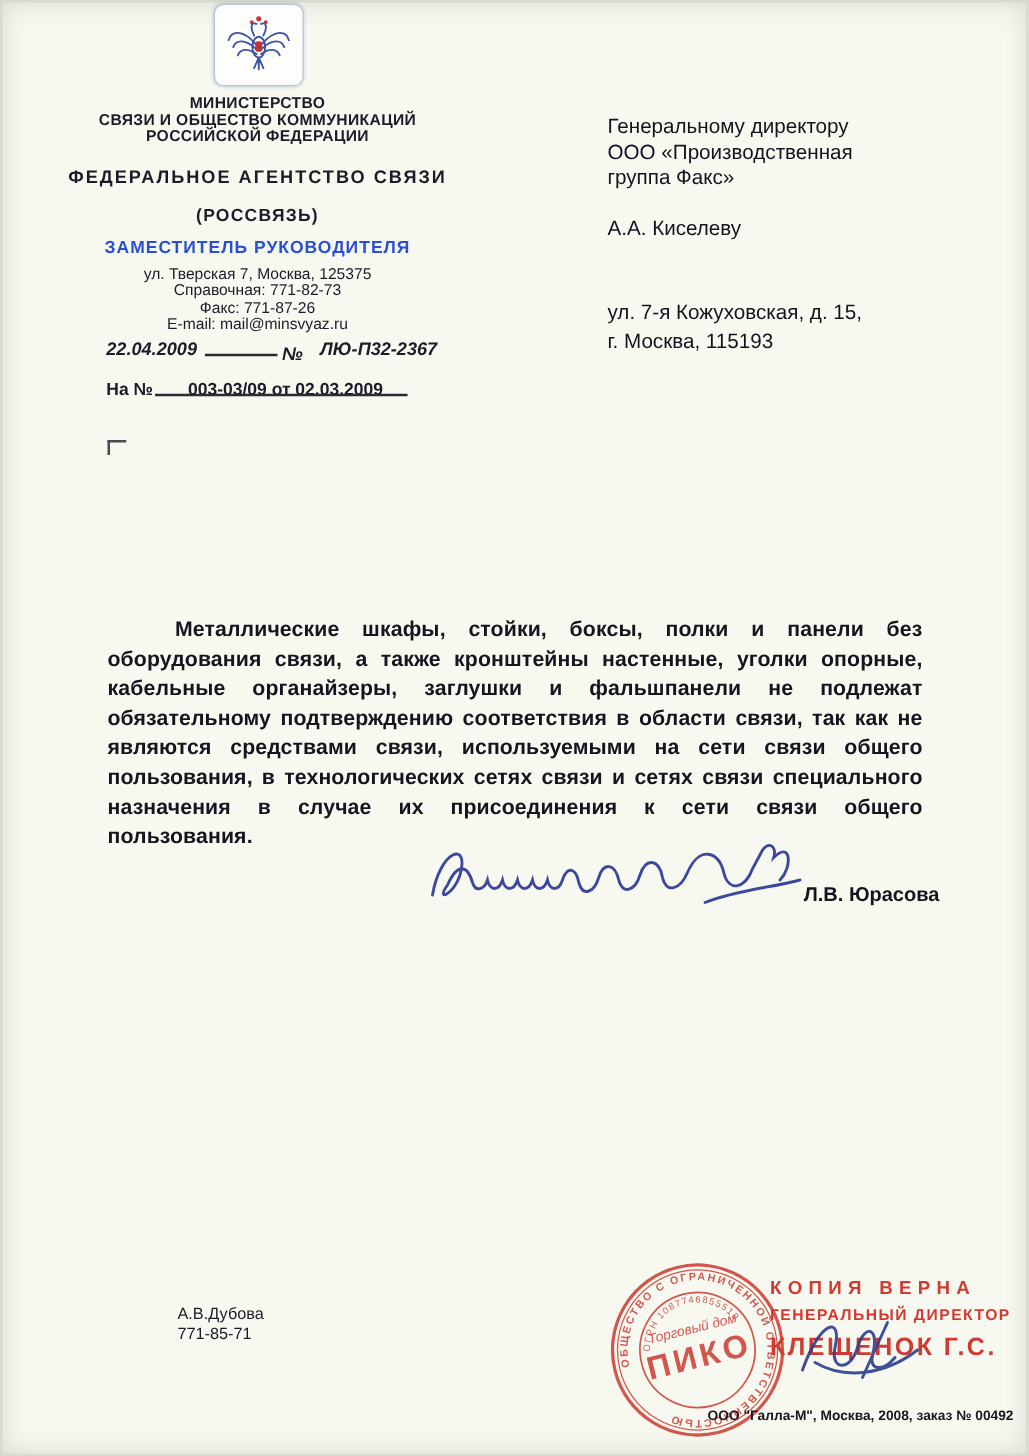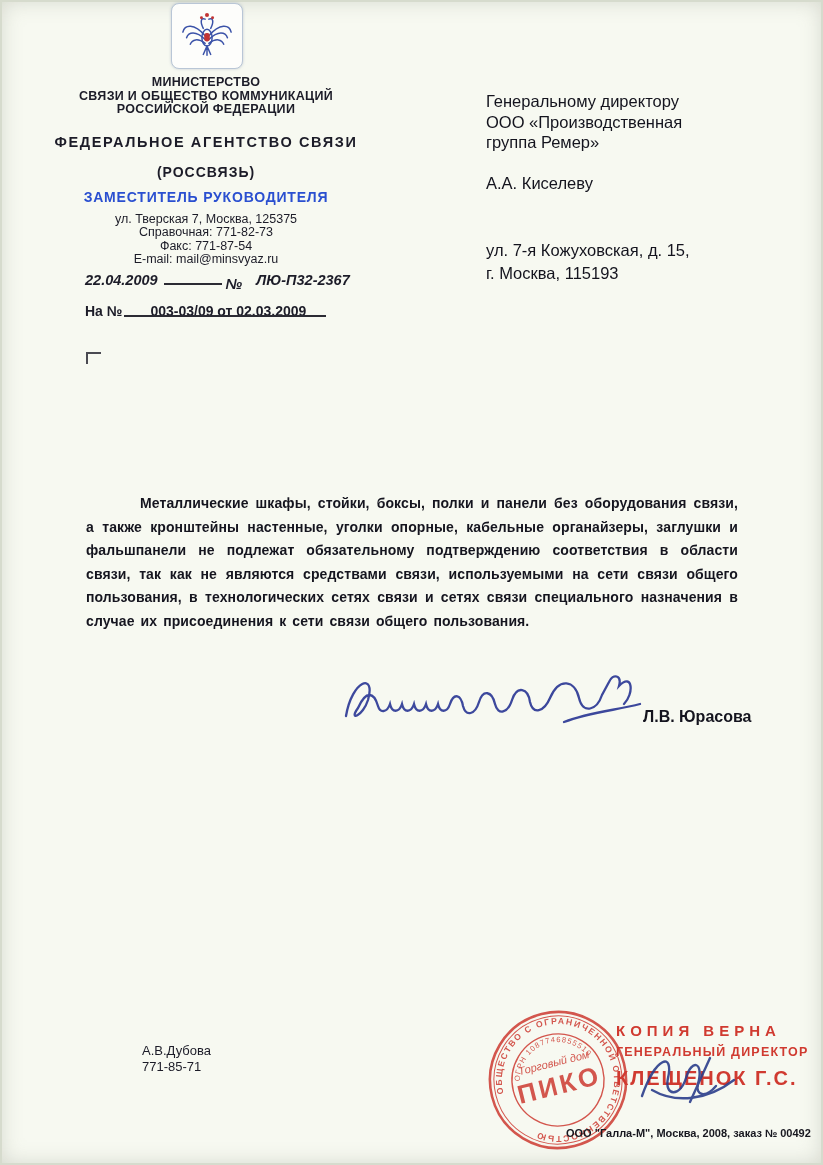--- a/index.html
+++ b/index.html
@@ -42,21 +42,21 @@
   }
   .corner{position:absolute;left:86px;top:352px;width:13px;height:10px;
     border-left:2px solid #4a4a52;border-top:2px solid #4a4a52;}
   
   .recipient-org{position:absolute;left:486px;top:91px;font-size:16.5px;line-height:20.5px;color:#14141e;}
   .recipient-name{position:absolute;left:486px;top:174px;font-size:16.5px;color:#14141e;}
   .recipient-addr{position:absolute;left:486px;top:239px;font-size:16.5px;line-height:22.5px;color:#14141e;}
   
   .body-par{
     position:absolute;left:86px;top:492px;width:652px;
-    font-size:14px;font-weight:700;line-height:23.6px;
+    font-size:17px;font-weight:700;line-height:23.6px;
     text-align:justify;text-indent:54px;letter-spacing:.1px;word-spacing:2px;color:#15151f;
   }
   
   .sign1{position:absolute;left:328px;top:660px;width:322px;height:86px;}
   .sign-name{position:absolute;left:643px;top:708px;font-size:16px;font-weight:700;color:#14141e;}
   
   .executor{position:absolute;left:112px;top:1043px;font-size:13px;font-weight:400;line-height:16px;margin-left:30px;}
   
   .seal{position:absolute;left:472px;top:994px;width:172px;height:172px;
     transform:rotate(-14deg);opacity:.85;}
@@ -97,21 +97,21 @@
   <div class="lh">
     <div class="min-line">МИНИСТЕРСТВО</div>
     <div class="min-line">СВЯЗИ И ОБЩЕСТВО КОММУНИКАЦИЙ</div>
     <div class="min-line">РОССИЙСКОЙ ФЕДЕРАЦИИ</div>
     <div class="agency">ФЕДЕРАЛЬНОЕ АГЕНТСТВО СВЯЗИ</div>
     <div class="agency-short">(РОССВЯЗЬ)</div>
     <div class="position">ЗАМЕСТИТЕЛЬ РУКОВОДИТЕЛЯ</div>
     <div class="contact-block">
       <div class="contact">ул. Тверская 7, Москва, 125375</div>
       <div class="contact">Справочная: 771-82-73</div>
-      <div class="contact">Факс: 771-87-54</div>
+      <div class="contact">Факс: 771-87-26</div>
       <div class="contact">E-mail: mail@minsvyaz.ru</div>
     </div>
   </div>
 
   <div class="date-row">
     <span>22.04.2009</span>
     <span class="rule"></span>
     <span class="num-label">№</span>
     <span class="doc-number">ЛЮ-П32-2367</span>
   </div>
@@ -119,21 +119,21 @@
   <div class="ref-row">
     <span>На №</span>
     <span class="ref-val">003-03/09 от 02.03.2009</span>
   </div>
 
   <div class="corner"></div>
 
   <div class="recipient-org">
     <div>Генеральному директору</div>
     <div>ООО «Производственная</div>
-    <div>группа Ремер»</div>
+    <div>группа Факс»</div>
   </div>
   <div class="recipient-name">А.А. Киселеву</div>
   <div class="recipient-addr">
     <div>ул. 7-я Кожуховская, д. 15,</div>
     <div>г. Москва, 115193</div>
   </div>
 
   <div class="body-par">Металлические шкафы, стойки, боксы, полки и панели без оборудования связи, а также кронштейны настенные, уголки опорные, кабельные органайзеры, заглушки и фальшпанели не подлежат обязательному подтверждению соответствия в области связи, так как не являются средствами связи, используемыми на сети связи общего пользования, в технологических сетях связи и сетях связи специального назначения в случае их присоединения к сети связи общего пользования.</div>
 
   <div class="sign1">

